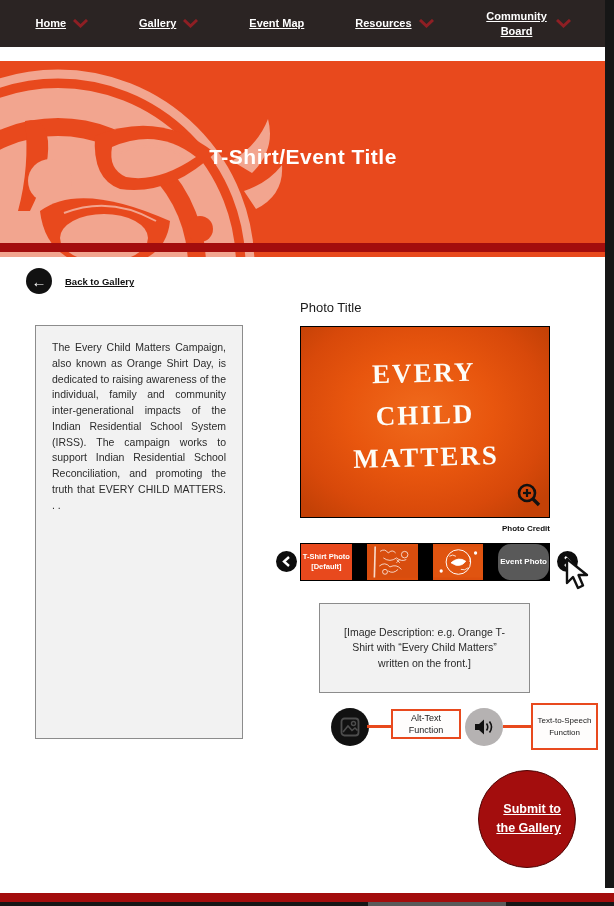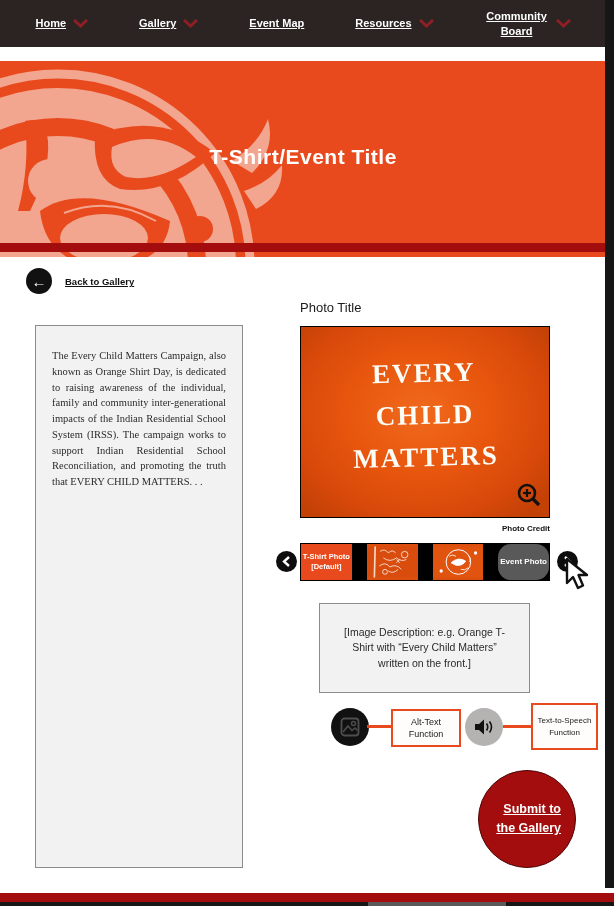--- a/index.html
+++ b/index.html
@@ -27,23 +27,23 @@
   .red-strip { position:absolute; top:243px; left:0; width:614px; height:9px; background:#a30d0d; }
 
   
   .back-btn { position:absolute; left:26px; top:268px; width:26px; height:26px; border-radius:50%;
               background:#111111; color:#ffffff; display:flex; align-items:center; justify-content:center;
               font-size:15px; font-weight:bold; cursor:pointer; }
   .back-link { position:absolute; left:65px; top:276px; font-size:9.5px; font-weight:bold; color:#111111;
                text-decoration:underline; cursor:pointer; }
 
   
-  .campaign-panel { position:absolute; left:35px; top:325px; width:208px; height:543px;
-                    background:#f2f2f2; border:1px solid #8c8c8c; padding:22px 16px;
-                    font-size:10.5px; line-height:1.5; color:#2b2b2b; text-align:justify;font-family:Liberation Serif, serif; }
+  .campaign-panel { position:absolute; left:35px; top:325px; width:208px; height:414px;
+                    background:#f2f2f2; border:1px solid #8c8c8c; padding:14px 16px;
+                    font-size:10.5px; line-height:1.5; color:#2b2b2b; text-align:justify; }
 
   
   .photo-title { position:absolute; left:300px; top:300px; width:250px; 
                  font-size:13px; color:#1a1a1a; }
   .photo-frame { position:absolute; left:300px; top:326px; width:250px; height:192px;
                  border:1px solid #000000; overflow:hidden;
                  background:radial-gradient(ellipse 65% 70% at 48% 45%, #f06a1c 0%, #e8560e 45%, #d8490a 78%, #c44106 100%); }
   .shirt-text { position:absolute; left:0; top:26px; width:100%; text-align:center;
                 color:#fdfdf8; font-family:cursive; font-weight:bold; font-size:27px;
                 line-height:1.55; transform:rotate(-1.5deg); letter-spacing:2px; }
@@ -71,21 +71,21 @@
                     background:#f2f2f2; border:1px solid #8c8c8c; display:flex; align-items:center;
                     justify-content:flex-end; padding:10px 18px; }
   .image-desc-text { font-size:10.5px; line-height:1.45; color:#2b2b2b; text-align:center; }
 
   
   .alt-circle { position:absolute; left:331px; top:708px; width:38px; height:38px; border-radius:50%;
                 background:#111111; display:flex; align-items:center; justify-content:center; cursor:pointer; }
   .connector { position:absolute; height:3px; background:#e8491d; }
   .connector-alt { left:367px; top:725px; width:24px; }
   .connector-tts { left:503px; top:725px; width:28px; }
-  .alt-box { position:absolute; left:391px; top:709px; width:70px; height:38px; background:#fefdfc;
+  .alt-box { position:absolute; left:391px; top:709px; width:70px; height:30px; background:#fefdfc;
              border:2px solid #e8491d; display:flex; align-items:center; justify-content:center; }
   .alt-box-text { font-size:9px; color:#1a1a1a; text-align:center; line-height:1.35; }
   .tts-circle { position:absolute; left:465px; top:708px; width:38px; height:38px; border-radius:50%;
                 background:#b5b2b2; display:flex; align-items:center; justify-content:center; cursor:pointer; }
   .tts-box { position:absolute; left:531px; top:703px; width:67px; height:47px; background:#fefdfc;
              border:2px solid #e8491d; display:flex; align-items:center; justify-content:center; }
   .tts-box-text { font-size:8px; color:#1a1a1a; text-align:center; line-height:1.45; }
 
   
   .submit-btn { position:absolute; left:478px; top:770px; width:98px; height:98px; border-radius:50%;

